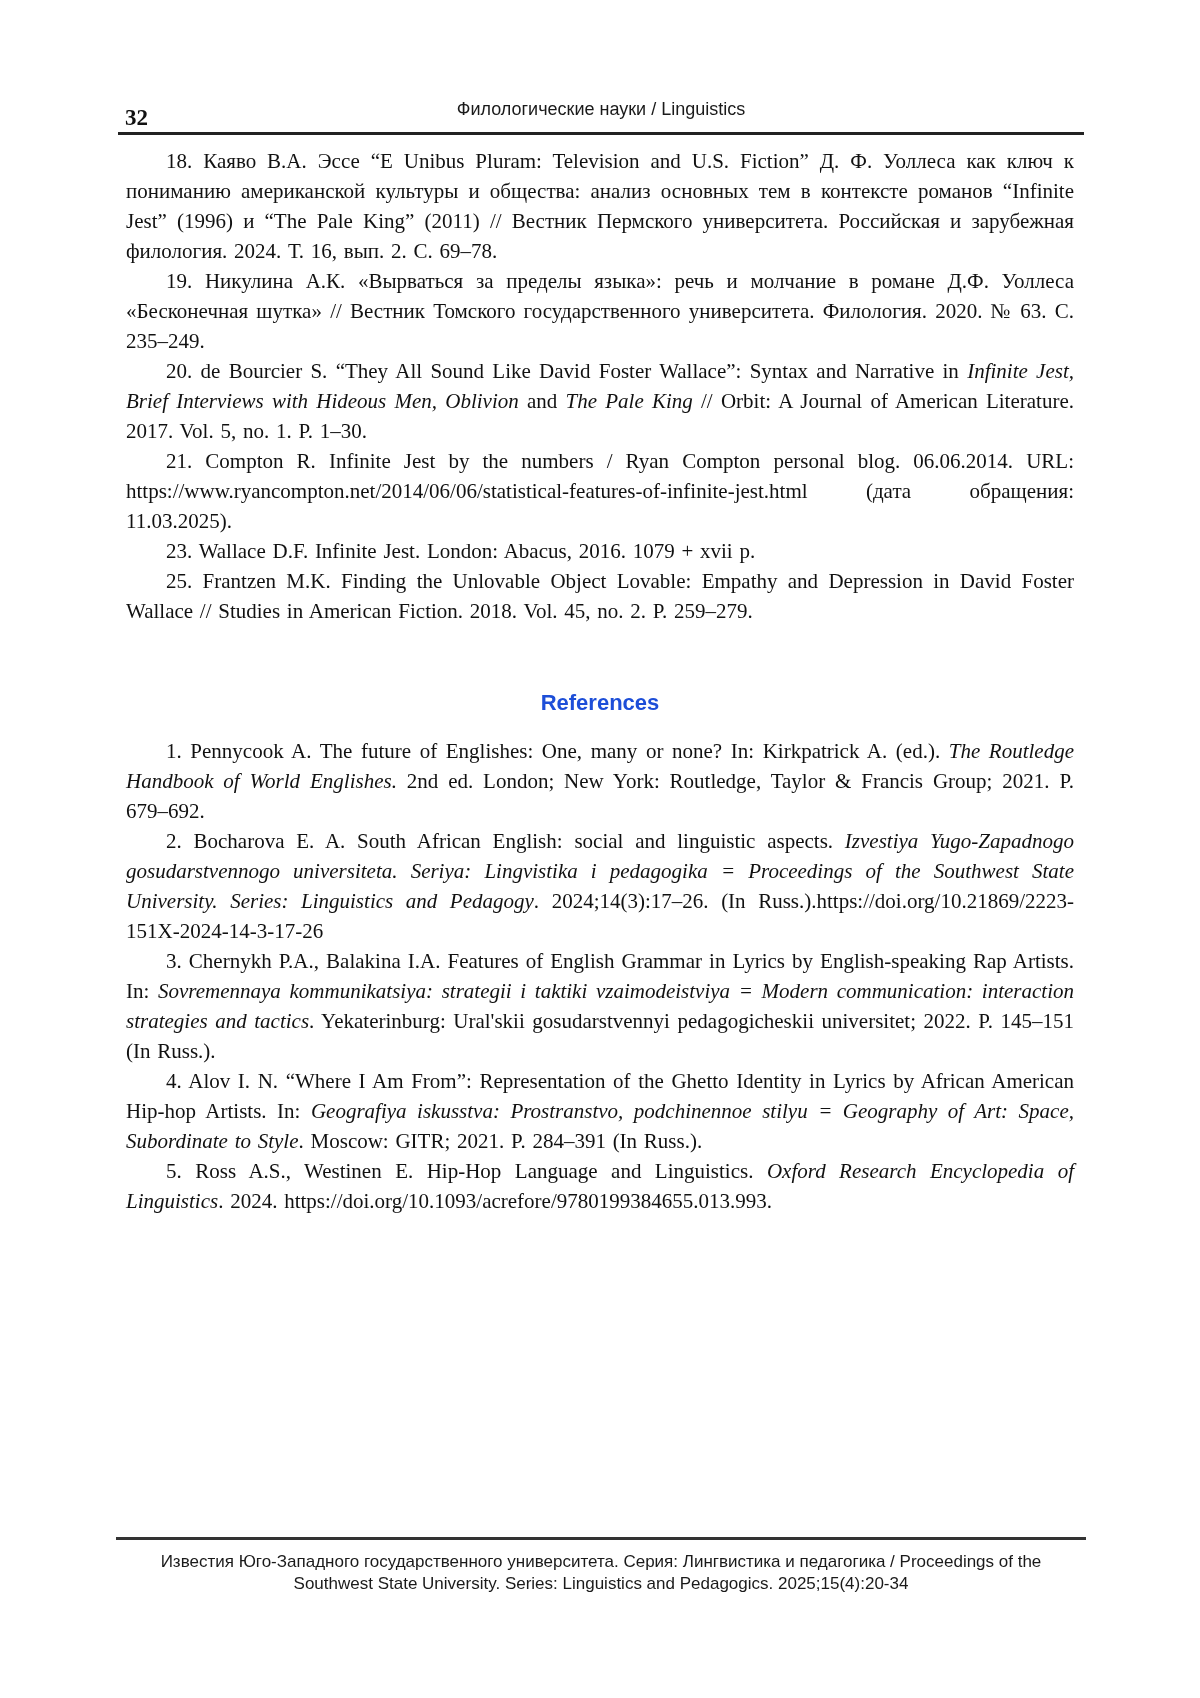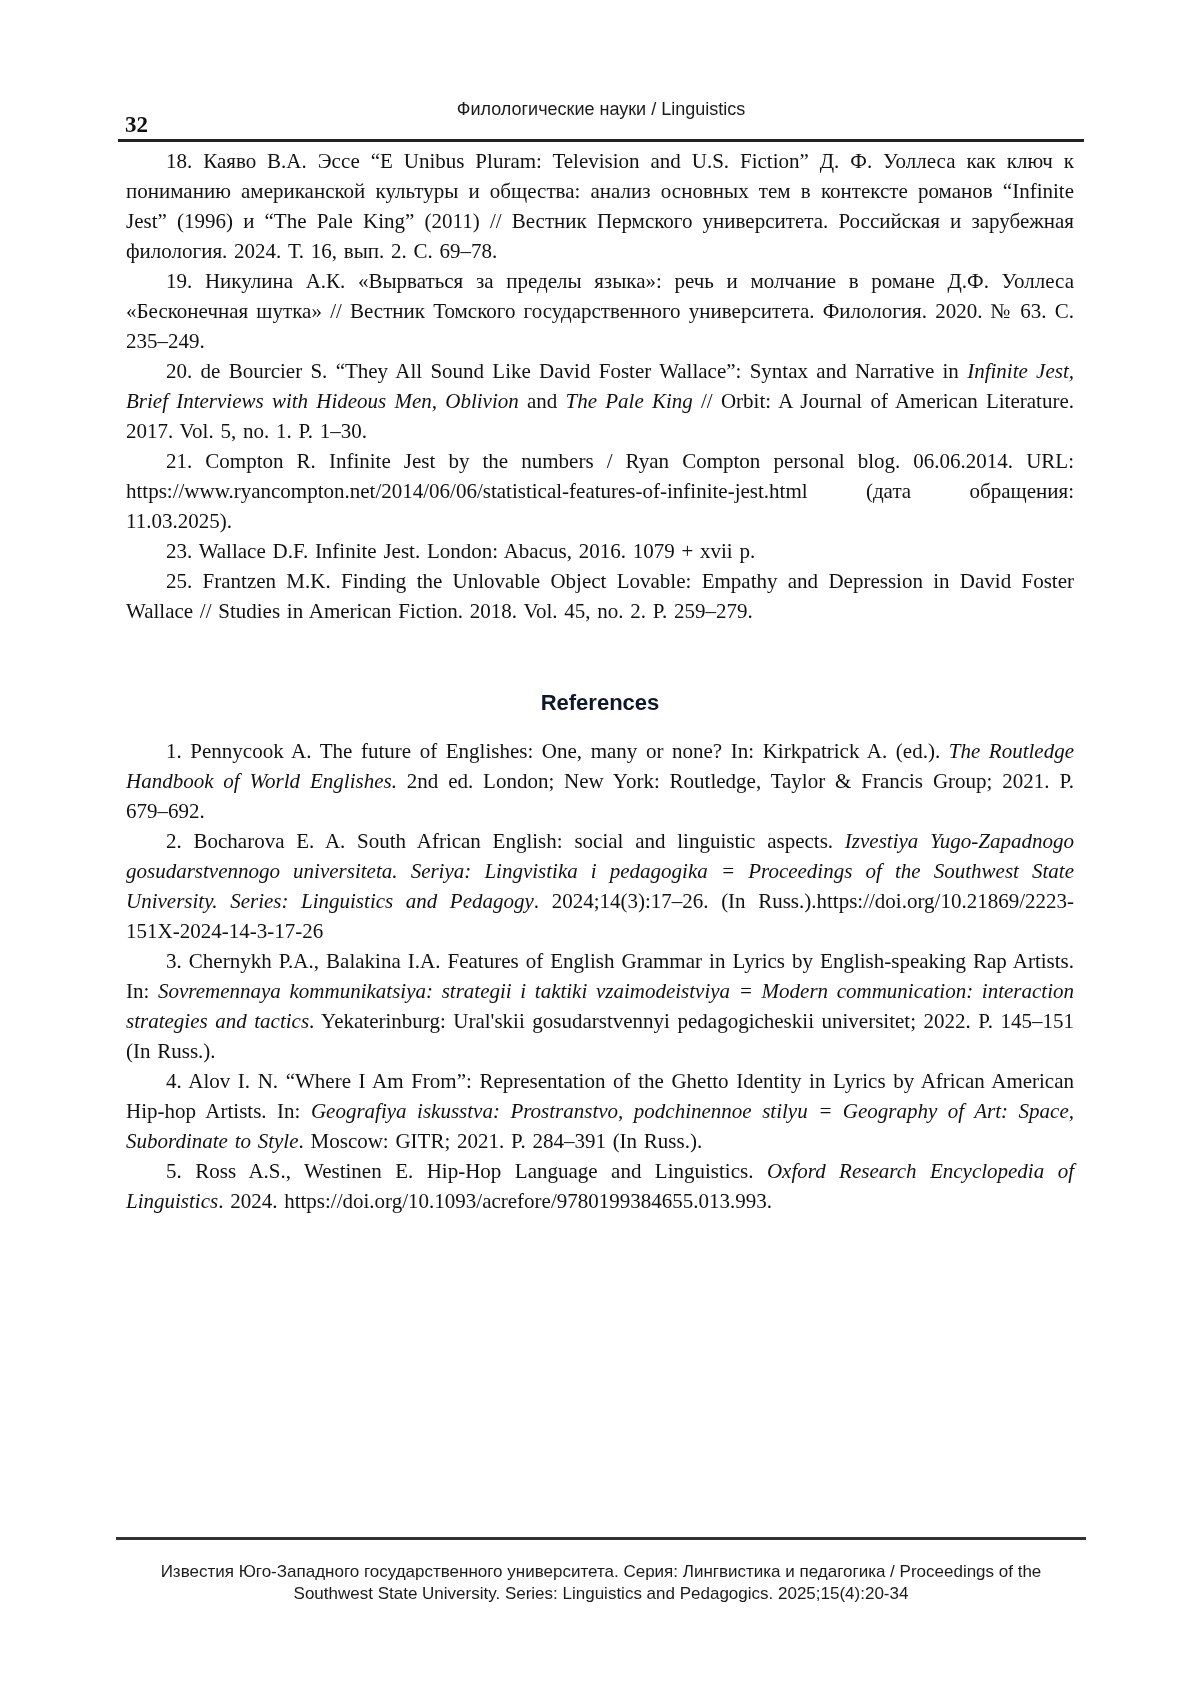--- a/index.html
+++ b/index.html
@@ -10,21 +10,21 @@
     font-family: "Liberation Serif", serif;
     color: #111111;
     overflow: hidden;
   }
 
   
   .page-header {
     position: absolute;
     top: 96px; left: 118px; width: 966px;
     border-bottom: 3px solid #222222;
-    padding-bottom: 16px;
+    padding-bottom: 9px;
   }
   .page-number {
     position: absolute; left: 7px; bottom: 1px;
     font-family: "Liberation Serif", serif;
     font-weight: bold; font-size: 23px; line-height: 26px;
   }
   .running-title {
     text-align: center;
     font-family: "Liberation Sans", sans-serif;
     font-size: 18px; line-height: 27px;
@@ -46,29 +46,29 @@
     hyphens: manual;
   }
   .entry i { font-style: italic; }
 
   .refs-heading {
     margin: 62px 0 18px 0;
     text-align: center;
     font-family: "Liberation Sans", sans-serif;
     font-weight: bold;
     font-size: 22px; line-height: 30px;
-    color: #0f172a;
+    color: #1d4ed8;
   }
 
   
   .page-footer {
     position: absolute;
     top: 1537px; left: 116px; width: 970px;
     border-top: 3px solid #333333;
-    padding-top: 21px;
+    padding-top: 11px;
     text-align: center;
     font-family: "Liberation Sans", sans-serif;
     font-size: 17px; line-height: 22px;
     color: #1a1a1a;
   }
 </style>
 </head>
 <body>
 
 <header class="page-header">

